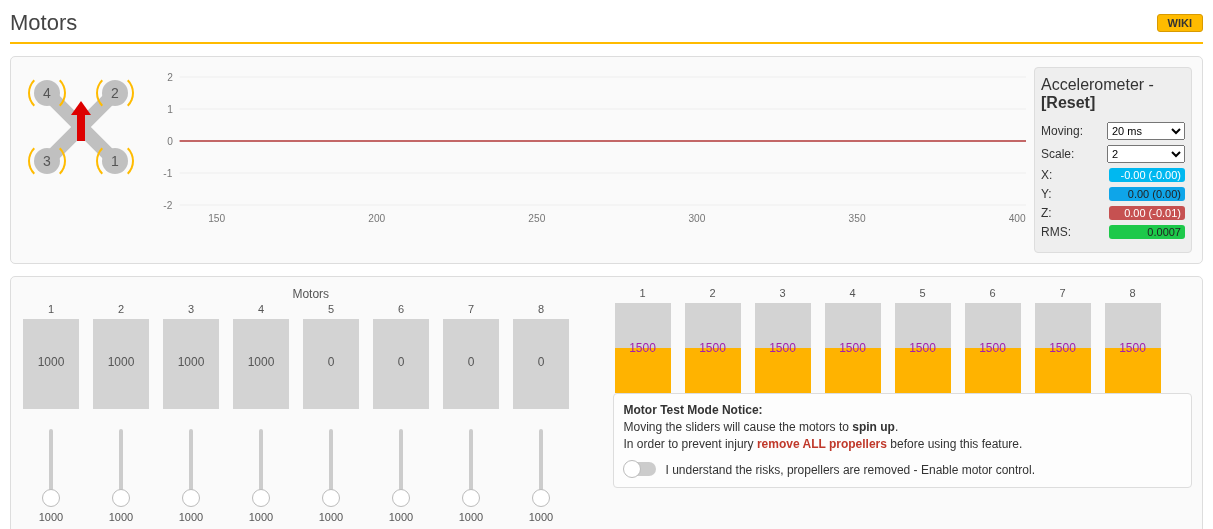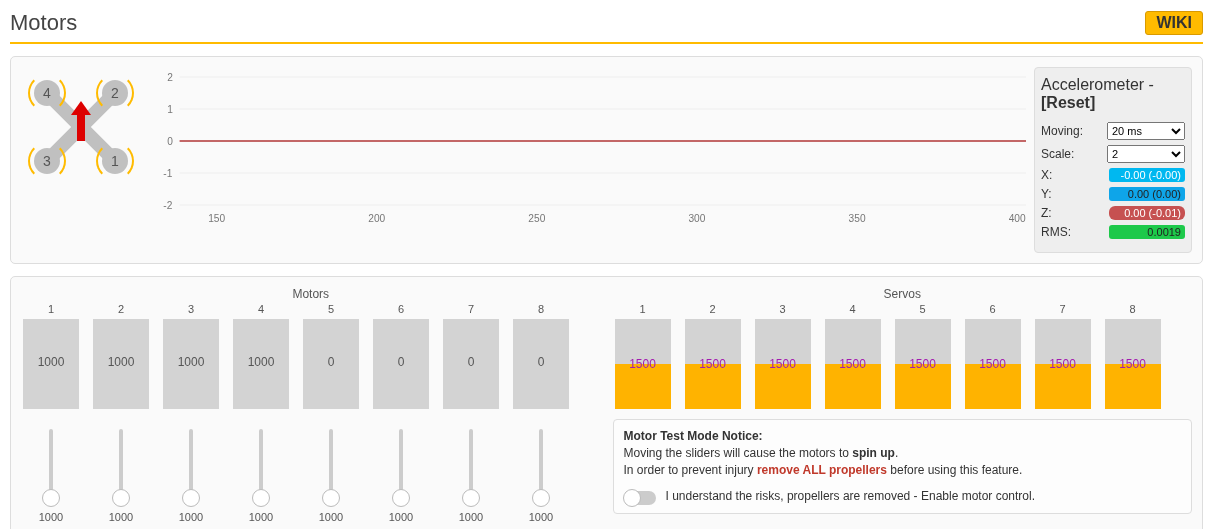--- a/index.html
+++ b/index.html
@@ -21,21 +21,21 @@
     font-size: 22px;
     font-weight: 400;
     color: #444;
   }
   .wiki-btn {
     background: #ffbb00;
     border: 1px solid #d99a00;
     border-radius: 3px;
     padding: 2px 10px;
     font-weight: bold;
-    font-size: 16px;
+    font-size: 11px;
     color: #333;
     cursor: pointer;
   }
   .orange-rule {
     height: 2px;
     background: #ffbb00;
     margin-bottom: 12px;
   }
   .panel {
     border: 1px solid #ddd;
@@ -141,21 +141,21 @@
   .badge {
     width: 76px;
     text-align: right;
     padding: 1px 4px;
     border-radius: 3px;
     font-size: 11px;
     color: #222;
   }
   .badge.x { background: #00b8f0; color: #fff; }
   .badge.y { background: #0ea5e9; }
-  .badge.z { background: #c65151; color: #fff; border-radius: 6px; }
+  .badge.z { background: #c65151; color: #fff; }
   .badge.rms { background: #1dc94a; color: #222; }
   
   .bottom-panel {
     display: flex;
     gap: 12px;
   }
   .motors-block, .servos-block {
     display: flex;
     flex-direction: column;
   }
@@ -228,31 +228,31 @@
     height: 18px;
     background: #fff;
     border: 1px solid #bbb;
     border-radius: 50%;
   }
   .slider-val { margin-top: 12px; font-size: 11px; color: #555; }
   .notice-box {
     border: 1px solid #ddd;
     border-radius: 4px;
     padding: 8px 10px;
-    margin-top: 10px;
+    margin-top: 0;
     font-size: 12px;
     color: #333;
     line-height: 1.4;
     background: #fdfdfd;
   }
   .notice-box .ntitle { font-weight: bold; }
   .notice-box .red { color: #c0392b; font-weight: bold; }
   .notice-check {
     display: flex;
-    align-items: flex-end;
+    align-items: flex-start;
     gap: 10px;
     margin-top: 10px;
   }
   .toggle {
     width: 32px;
     height: 14px;
     background: #ccc;
     border-radius: 10px;
     position: relative;
     cursor: pointer;
@@ -334,21 +334,21 @@
     <div class="accel-row">
       <span>Y:</span>
       <span class="badge y">0.00 (0.00)</span>
     </div>
     <div class="accel-row">
       <span>Z:</span>
       <span class="badge z">0.00 (-0.01)</span>
     </div>
     <div class="accel-row">
       <span>RMS:</span>
-      <span class="badge rms">0.0019</span>
+      <span class="badge rms">0.0007</span>
     </div>
   </div>
 </div>
 
 <div class="panel bottom-panel">
   <div class="motors-block">
     <div class="section-title">Motors</div>
     <div class="bars-row" id="motors-bars-row">
         <div class="bar-col">
           <div class="num">1</div>
@@ -452,21 +452,20 @@
         </div>
         <div class="slider-col">
           <div class="slider-track">
             <div class="slider-thumb"></div>
           </div>
     <div class="slider-val">1000</div>
         </div>
       </div>
   </div>
   <div class="servos-block">
-    <div class="section-title">Servos</div>
     <div class="bars-row" id="servos-bars-row">
         <div class="bar-col">
           <div class="num">1</div>
     <div class="bar">
       <div class="fill" style="height:50%"></div>
       <div class="val servo" style="top:38px">1500</div>
     </div>
         </div>
         <div class="bar-col">
           <div class="num">2</div>

